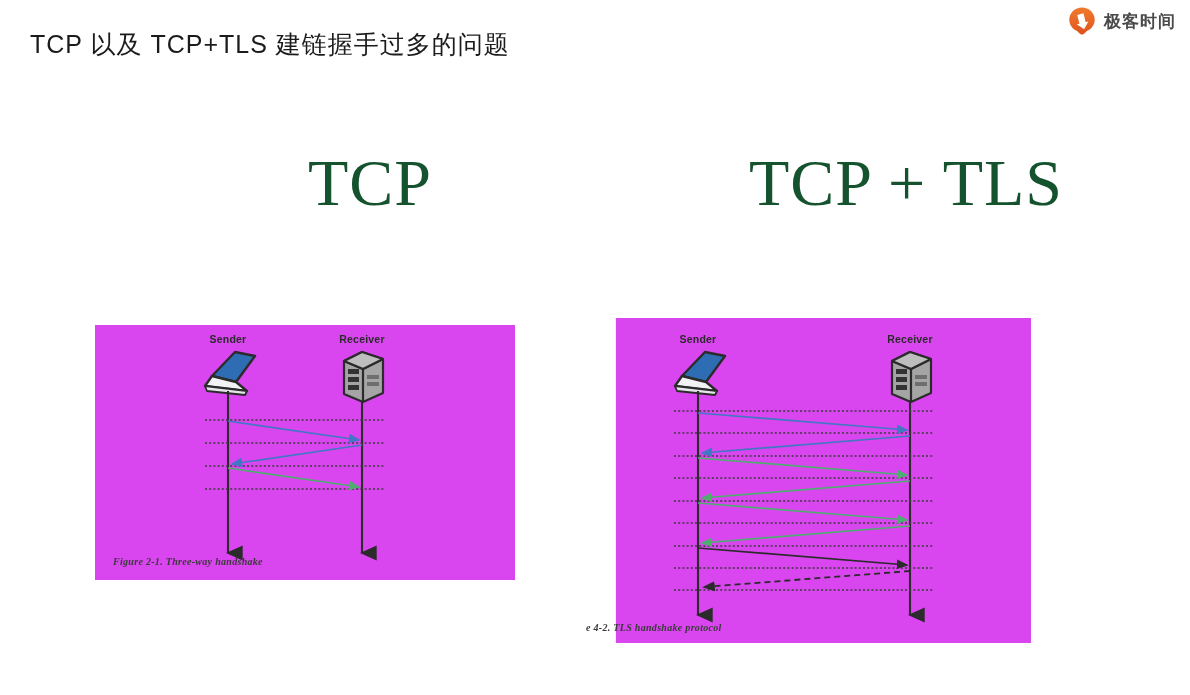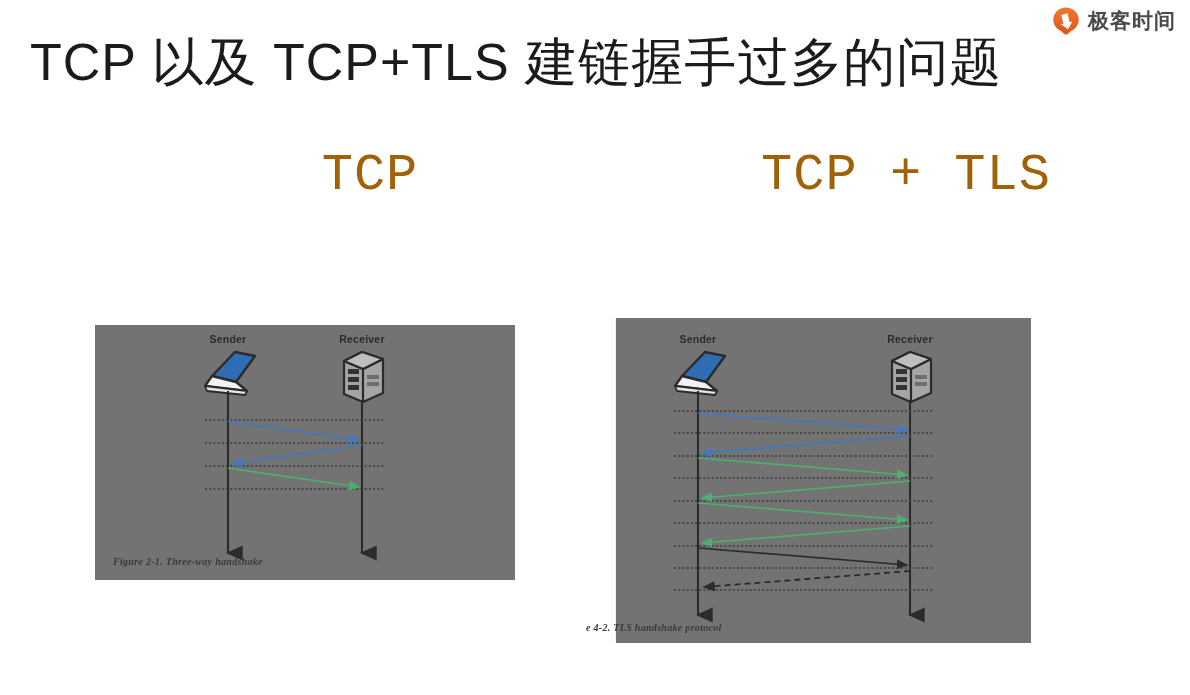--- a/index.html
+++ b/index.html
@@ -20,65 +20,65 @@
   .brand {
     position: absolute;
     top: 6px;
     right: 14px;
     display: flex;
     align-items: center;
     gap: 7px;
   }
   .brand-mark { width: 30px; height: 30px; display: block; }
   .brand-text {
-    font-size: 21px;
+    font-size: 17px;
     font-weight: 700;
     color: #4a4a4a;
     letter-spacing: 1px;
     font-family: "Liberation Sans", sans-serif;
     white-space: nowrap;
   }
 
   
   .slide-title {
     position: absolute;
     left: 30px;
     top: 28px;
-    font-size: 52px;
+    font-size: 25px;
     font-weight: 400;
     color: #1b1b1b;
     letter-spacing: 1px;
     white-space: nowrap;
     font-family: "Liberation Sans", sans-serif;
   }
 
   
   .col {
     position: absolute;
     top: 150px;
   }
   .col-left  { left: 150px; width: 430px; }
   .col-right { left: 616px; width: 560px; }
 
   .col-heading {
     text-align: center;
-    font-size: 52px;
+    font-size: 66px;
     font-weight: 400;
-    color: #a16207;
+    color: #14532d;
     letter-spacing: 1px;
     line-height: 1;
-    font-family: Liberation Mono, monospace;
+    font-family: Liberation Serif, serif;
   }
   .col-left .col-heading  { margin-left: 10px; }
   .col-right .col-heading { margin-left: 20px; }
 
   
   .panel {
     position: absolute;
-    background: #737373;
+    background: #d946ef;
   }
   .panel-left  { left: 95px;  top: 325px; width: 420px; height: 255px; }
   .panel-right { left: 615px; top: 318px; width: 415px; height: 325px;
                  border-left: 1px solid #f2f2f2; }
 
   .panel svg { display: block; width: 100%; height: 100%; overflow: visible; }
 
   .node-label {
     font-family: "Liberation Sans", sans-serif;
     font-size: 10.5px;

